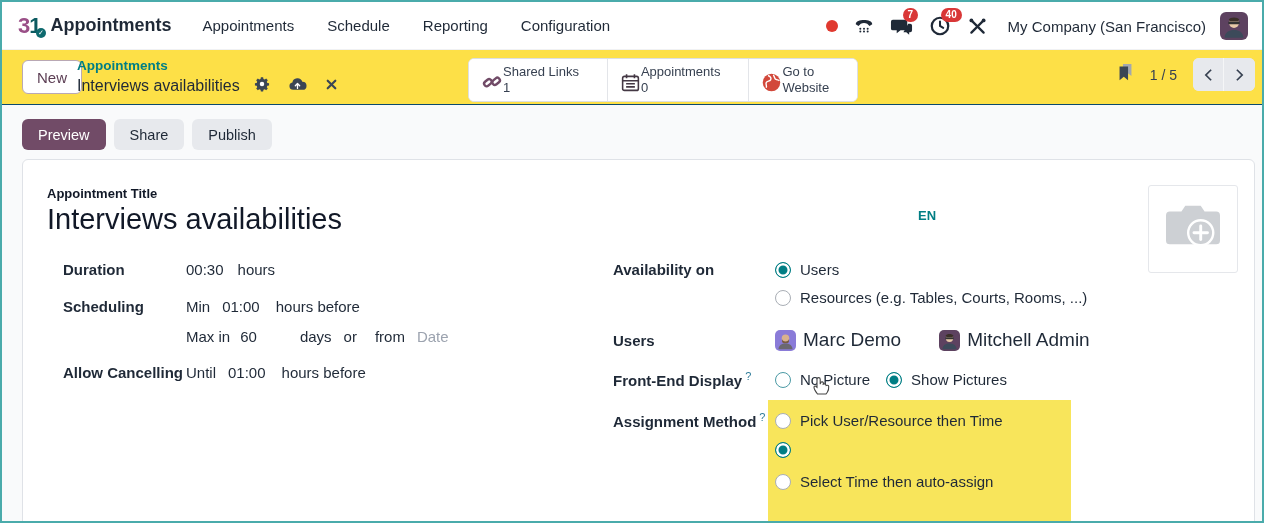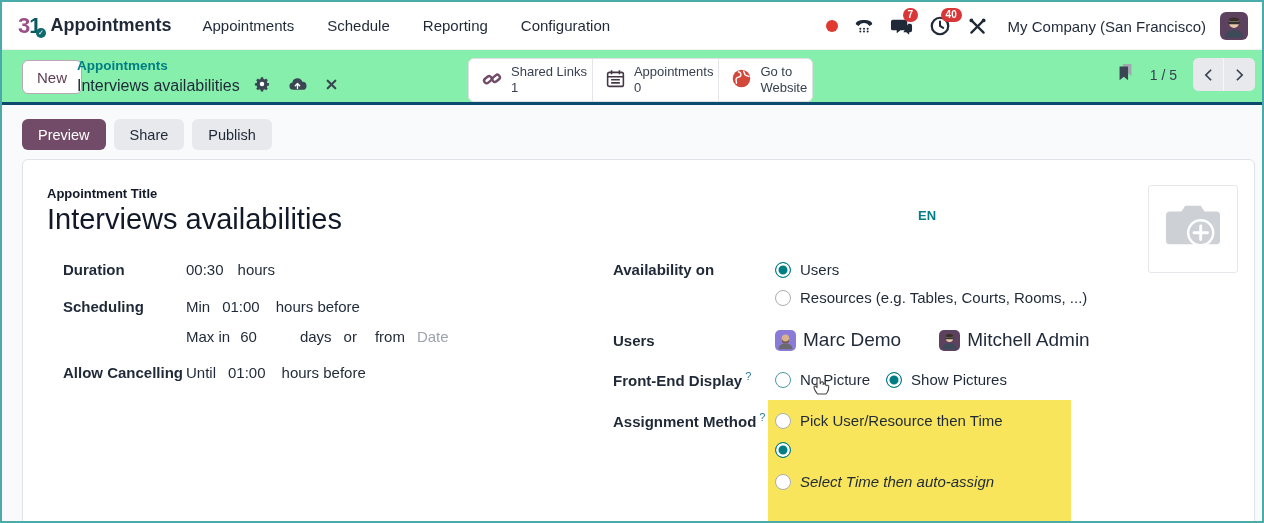--- a/index.html
+++ b/index.html
@@ -27,37 +27,37 @@
   .systray{ position:absolute; right:14px; top:0; height:48px; display:flex; align-items:center; gap:14px; }
   .dot-red{ width:12px; height:12px; border-radius:50%; background:#e0392f; }
   .tray-icon{ position:relative; width:24px; height:24px; display:flex; align-items:center; justify-content:center; }
   .badge{ position:absolute; top:-6px; left:13px; background:#d93737; color:#fff; font-size:10px; font-weight:700;
     border-radius:9px; padding:1px 5px; line-height:12px; }
   .company{ font-size:15px; color:#1f2937; margin-left:4px; }
   .avatar-sm{ width:28px; height:28px; border-radius:6px; overflow:hidden; }
   
   .control-panel{
     position:absolute; left:0; top:48px; width:100%; height:55px;
-    background:#86efac; border-bottom:3px solid #0c4a6e;
+    background:#fde047; border-bottom:1px solid #0c4a6e;
   }
   .btn-new{
     position:absolute; left:20px; top:10px; height:34px; padding:0 14px;
     background:#fff; border:1px solid #b9a8b4; border-radius:6px;
     color:#5c3e54; font-size:15px; cursor:pointer;
   }
   .breadcrumb{ position:absolute; left:75px; top:6px; }
   .bc-parent{ font-size:13.5px; font-weight:700; color:#017e84; cursor:pointer; }
   .bc-line2{ display:flex; align-items:center; gap:14px; margin-top:2px; }
   .bc-current{ font-size:16px; color:#1f2937; }
   .bc-icons{ display:flex; gap:18px; align-items:center; }
   .stat-group{
     position:absolute; left:466px; top:8px; display:flex;
     background:#fff; border:1px solid #dcdfe3; border-radius:6px; overflow:hidden;
   }
-  .stat-btn{ display:flex; align-items:center; gap:8px; padding:5px 5px 5px 12px; cursor:pointer; background:#fff; border:none; border-right:1px solid #e3e5e9; }
+  .stat-btn{ display:flex; align-items:flex-end; padding:5px 28px 5px 12px; cursor:pointer; background:#fff; border:none; border-right:1px solid #e3e5e9; }
   .stat-btn:last-child{ border-right:none; }
   .stat-text{ display:flex; flex-direction:column; align-items:flex-start; line-height:16px; }
   .stat-label{ font-size:13px; color:#374151; }
   .stat-value{ font-size:13px; color:#374151; }
   .pager-zone{ position:absolute; right:7px; top:8px; display:flex; align-items:center; gap:16px; }
   .pager-text{ font-size:14px; color:#374151; }
   .pager-btns{ display:flex; background:#e7e9ed; border-radius:6px; overflow:hidden; }
   .pager-btn{ width:31px; height:33px; display:flex; align-items:center; justify-content:center; cursor:pointer; background:#e7e9ed; border:none; }
   .pager-btn:first-child{ border-right:1px solid #f5f6f7; }
   
@@ -384,21 +384,21 @@
       <span class="ropt">
         <span class="radio"></span>
         <span class="rlabel">Pick User/Resource then Time</span>
       </span>
     </div>
     <div class="frow" style="left:752px; top:282px;">
       <span class="ropt">
         <span class="radio selected"></span>
       </span>
     </div>
-    <div class="frow" style="left:752px; top:313px;font-style:italic;">
+    <div class="frow" style="left:752px; top:313px;">
       <span class="ropt">
         <span class="radio"></span>
         <span class="rlabel">Select Time then auto-assign</span>
       </span>
     </div>
 
     <span class="cursor-hand">
       <svg width="19" height="21" viewBox="0 0 19 21">
           <path d="M6.5 19 C5 17 3 13.8 3 12.2 c0-1 .9-1.5 1.8-.9 l1.2 1 V4.2 C6 3.3 6.7 2.6 7.6 2.6 s1.6.7 1.6 1.6 v5 l.4-1.2 c.2-.8 1-1.3 1.8-1.1 .7.2 1.1.9 1 1.6 l-.2.8 1-.3 c.8-.2 1.6.3 1.8 1.1 l.1.4 .9-.2 c.8-.2 1.6.4 1.7 1.2 .2 1.8-.3 3.9-1.4 5.7 L15 19 z" fill="#fff" stroke="#444" stroke-width="1.1"></path>
         </svg>

